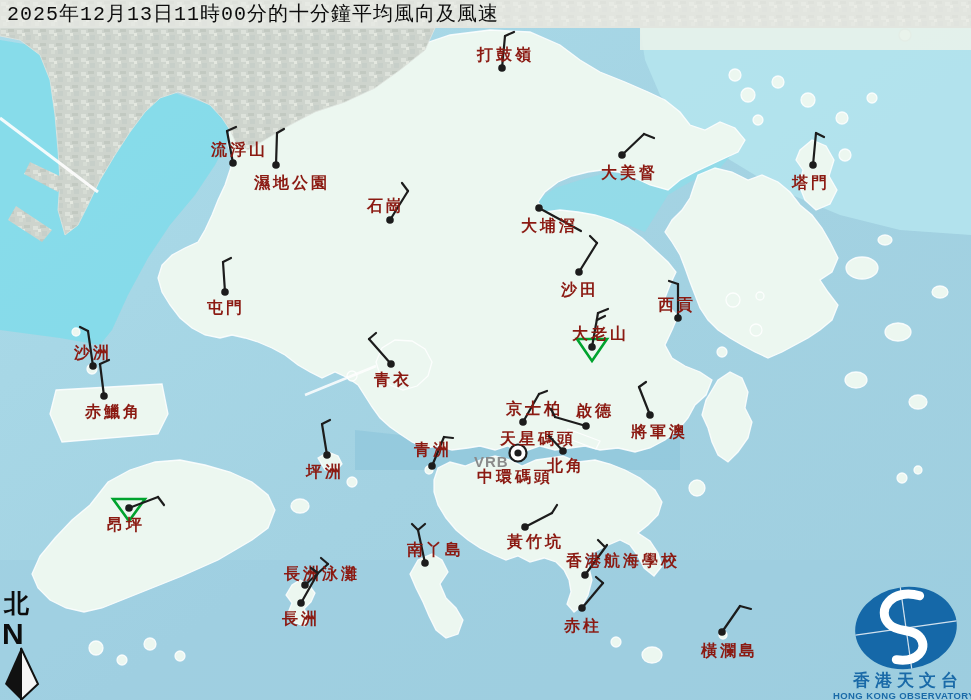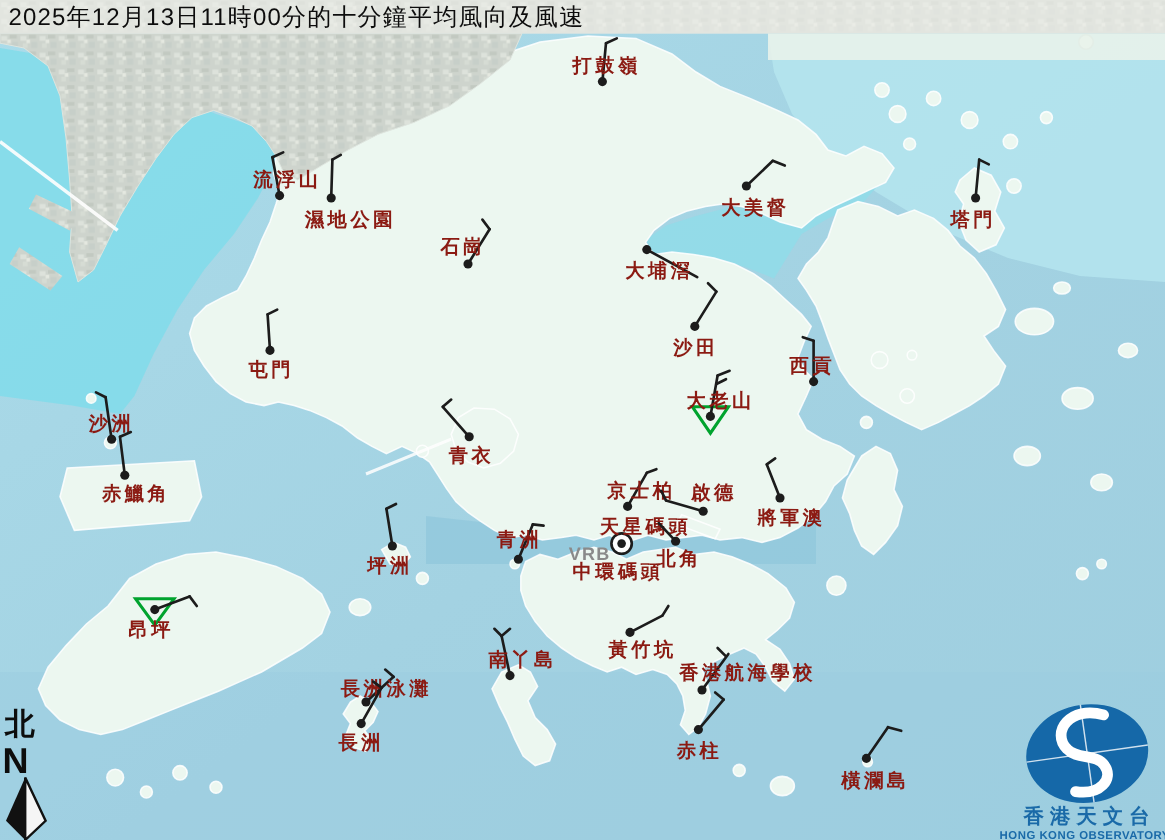--- a/index.html
+++ b/index.html
@@ -1,21 +1,21 @@
 <!DOCTYPE html>
 <html><head>
 <meta charset="utf-8">
 <style>
   html,body{margin:0;padding:0;background:#444;}
   #stage{position:relative;width:971px;height:700px;overflow:hidden;
          font-family:"DejaVu Serif","Liberation Serif",serif;background:#a5d3e2;}
   #map-svg{position:absolute;left:0;top:0;width:971px;height:700px;display:block;}
   #map-title{position:absolute;left:7px;top:2px;font-size:20px;line-height:26px;
              color:#0d0d0d;letter-spacing:1px;white-space:nowrap;
-             font-family:Liberation Sans, sans-serif;}
+             font-family:Liberation Mono, monospace;}
   .st-label{font:600 16px "DejaVu Serif","Liberation Serif",serif;letter-spacing:3px;}
   .vrb-label{font:700 15px "Liberation Sans","DejaVu Sans",sans-serif;letter-spacing:1px;}
   .north-hanzi{font:700 25px "DejaVu Serif","Liberation Serif",serif;}
   .north-n{font:800 30px "Liberation Sans","DejaVu Sans",sans-serif;}
   .logo-cn{font:700 17px "DejaVu Serif","Liberation Serif",serif;letter-spacing:5px;}
   .logo-en{font:700 9.5px "Liberation Sans","DejaVu Sans",sans-serif;letter-spacing:0.4px;}
 </style>
 </head>
 <body>
 

